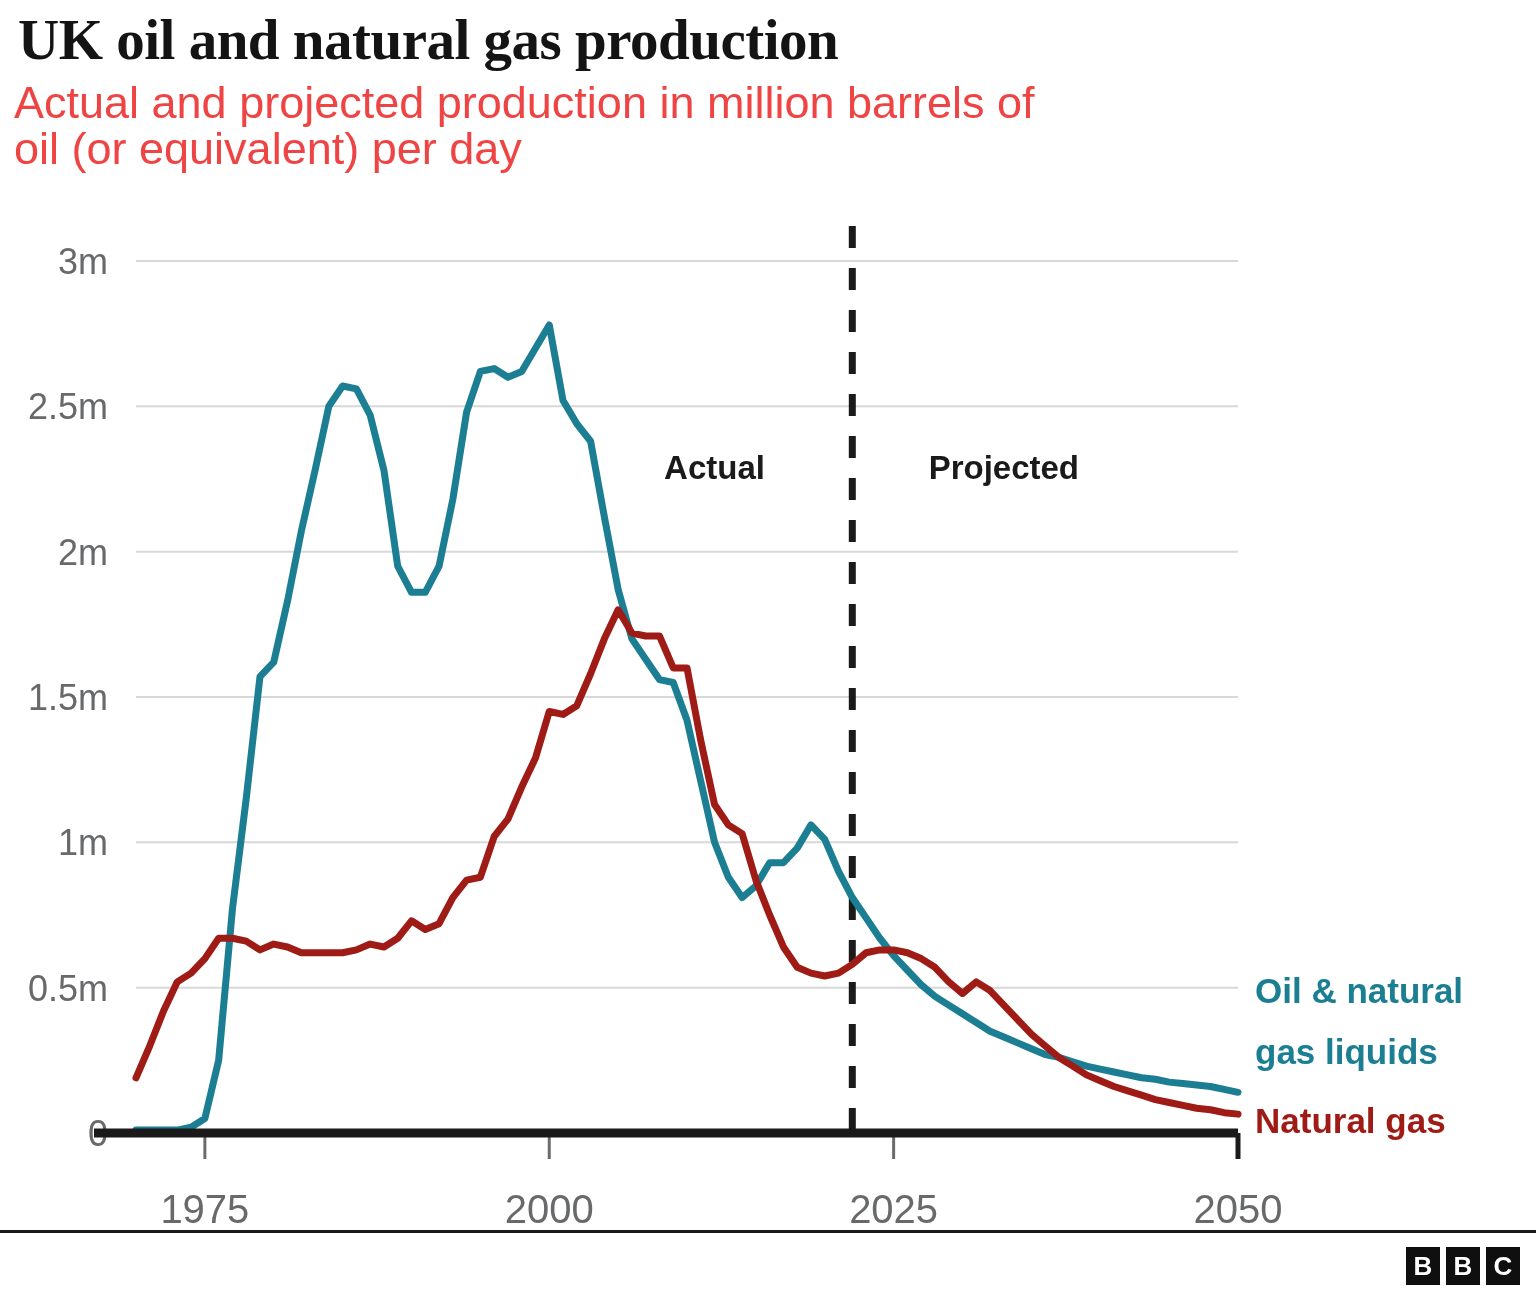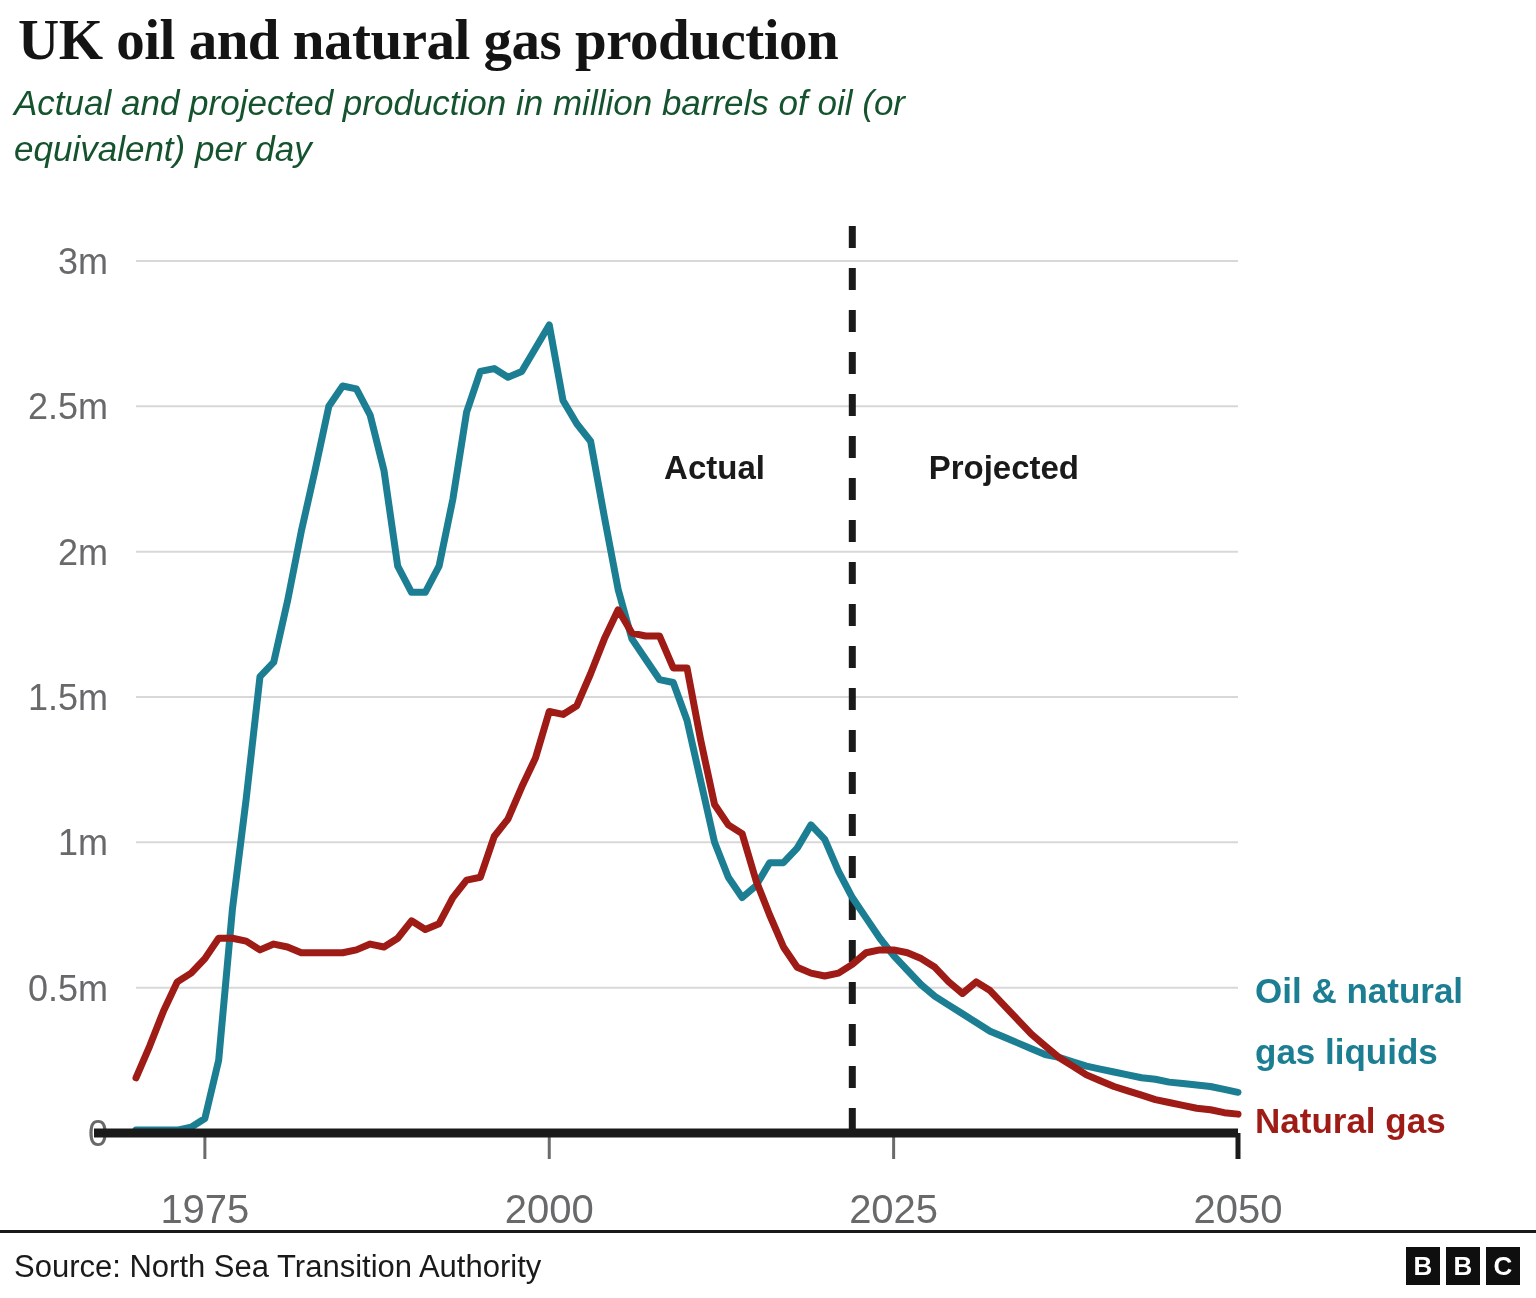--- a/index.html
+++ b/index.html
@@ -32,26 +32,25 @@
     font-size: 57px;
     line-height: 64px;
     letter-spacing: -0.5px;
     color: #141414;
     margin: 4px;
     white-space: nowrap;
   }
   .chart-subtitle {
     font-family: "Liberation Sans", sans-serif;
     font-weight: 400;
-    font-size: 35px;
+    font-size: 45px;
     line-height: 46px;
-    color: #14532d;
+    color: #ef4444;
     margin: 8px 0 0 0;
     max-width: 1030px;
-    font-style: italic;
   }
   .plot-wrap {
     position: absolute;
     left: 0;
     top: 0;
     width: 1536px;
     height: 1298px;
     pointer-events: none;
   }
   svg.chart-svg {
@@ -170,21 +169,20 @@
         </g>
       <g id="legend">
           <text x="1255" y="1003" class="legend-text" fill="#1c7e92">Oil &amp; natural</text>
           <text x="1255" y="1064" class="legend-text" fill="#1c7e92">gas liquids</text>
           <text x="1255" y="1133" class="legend-text" fill="#9e1b16">Natural gas</text>
         </g>
     </svg>
   </div>
 
   <div class="footer">
-    <div class="source-text">Source: North Sea Transition Authority</div>
     <div class="bbc-logo">
       <div class="bbc-block">B</div>
       <div class="bbc-block">B</div>
       <div class="bbc-block">C</div>
     </div>
   </div>
 
 </div>
 
 </body></html>

